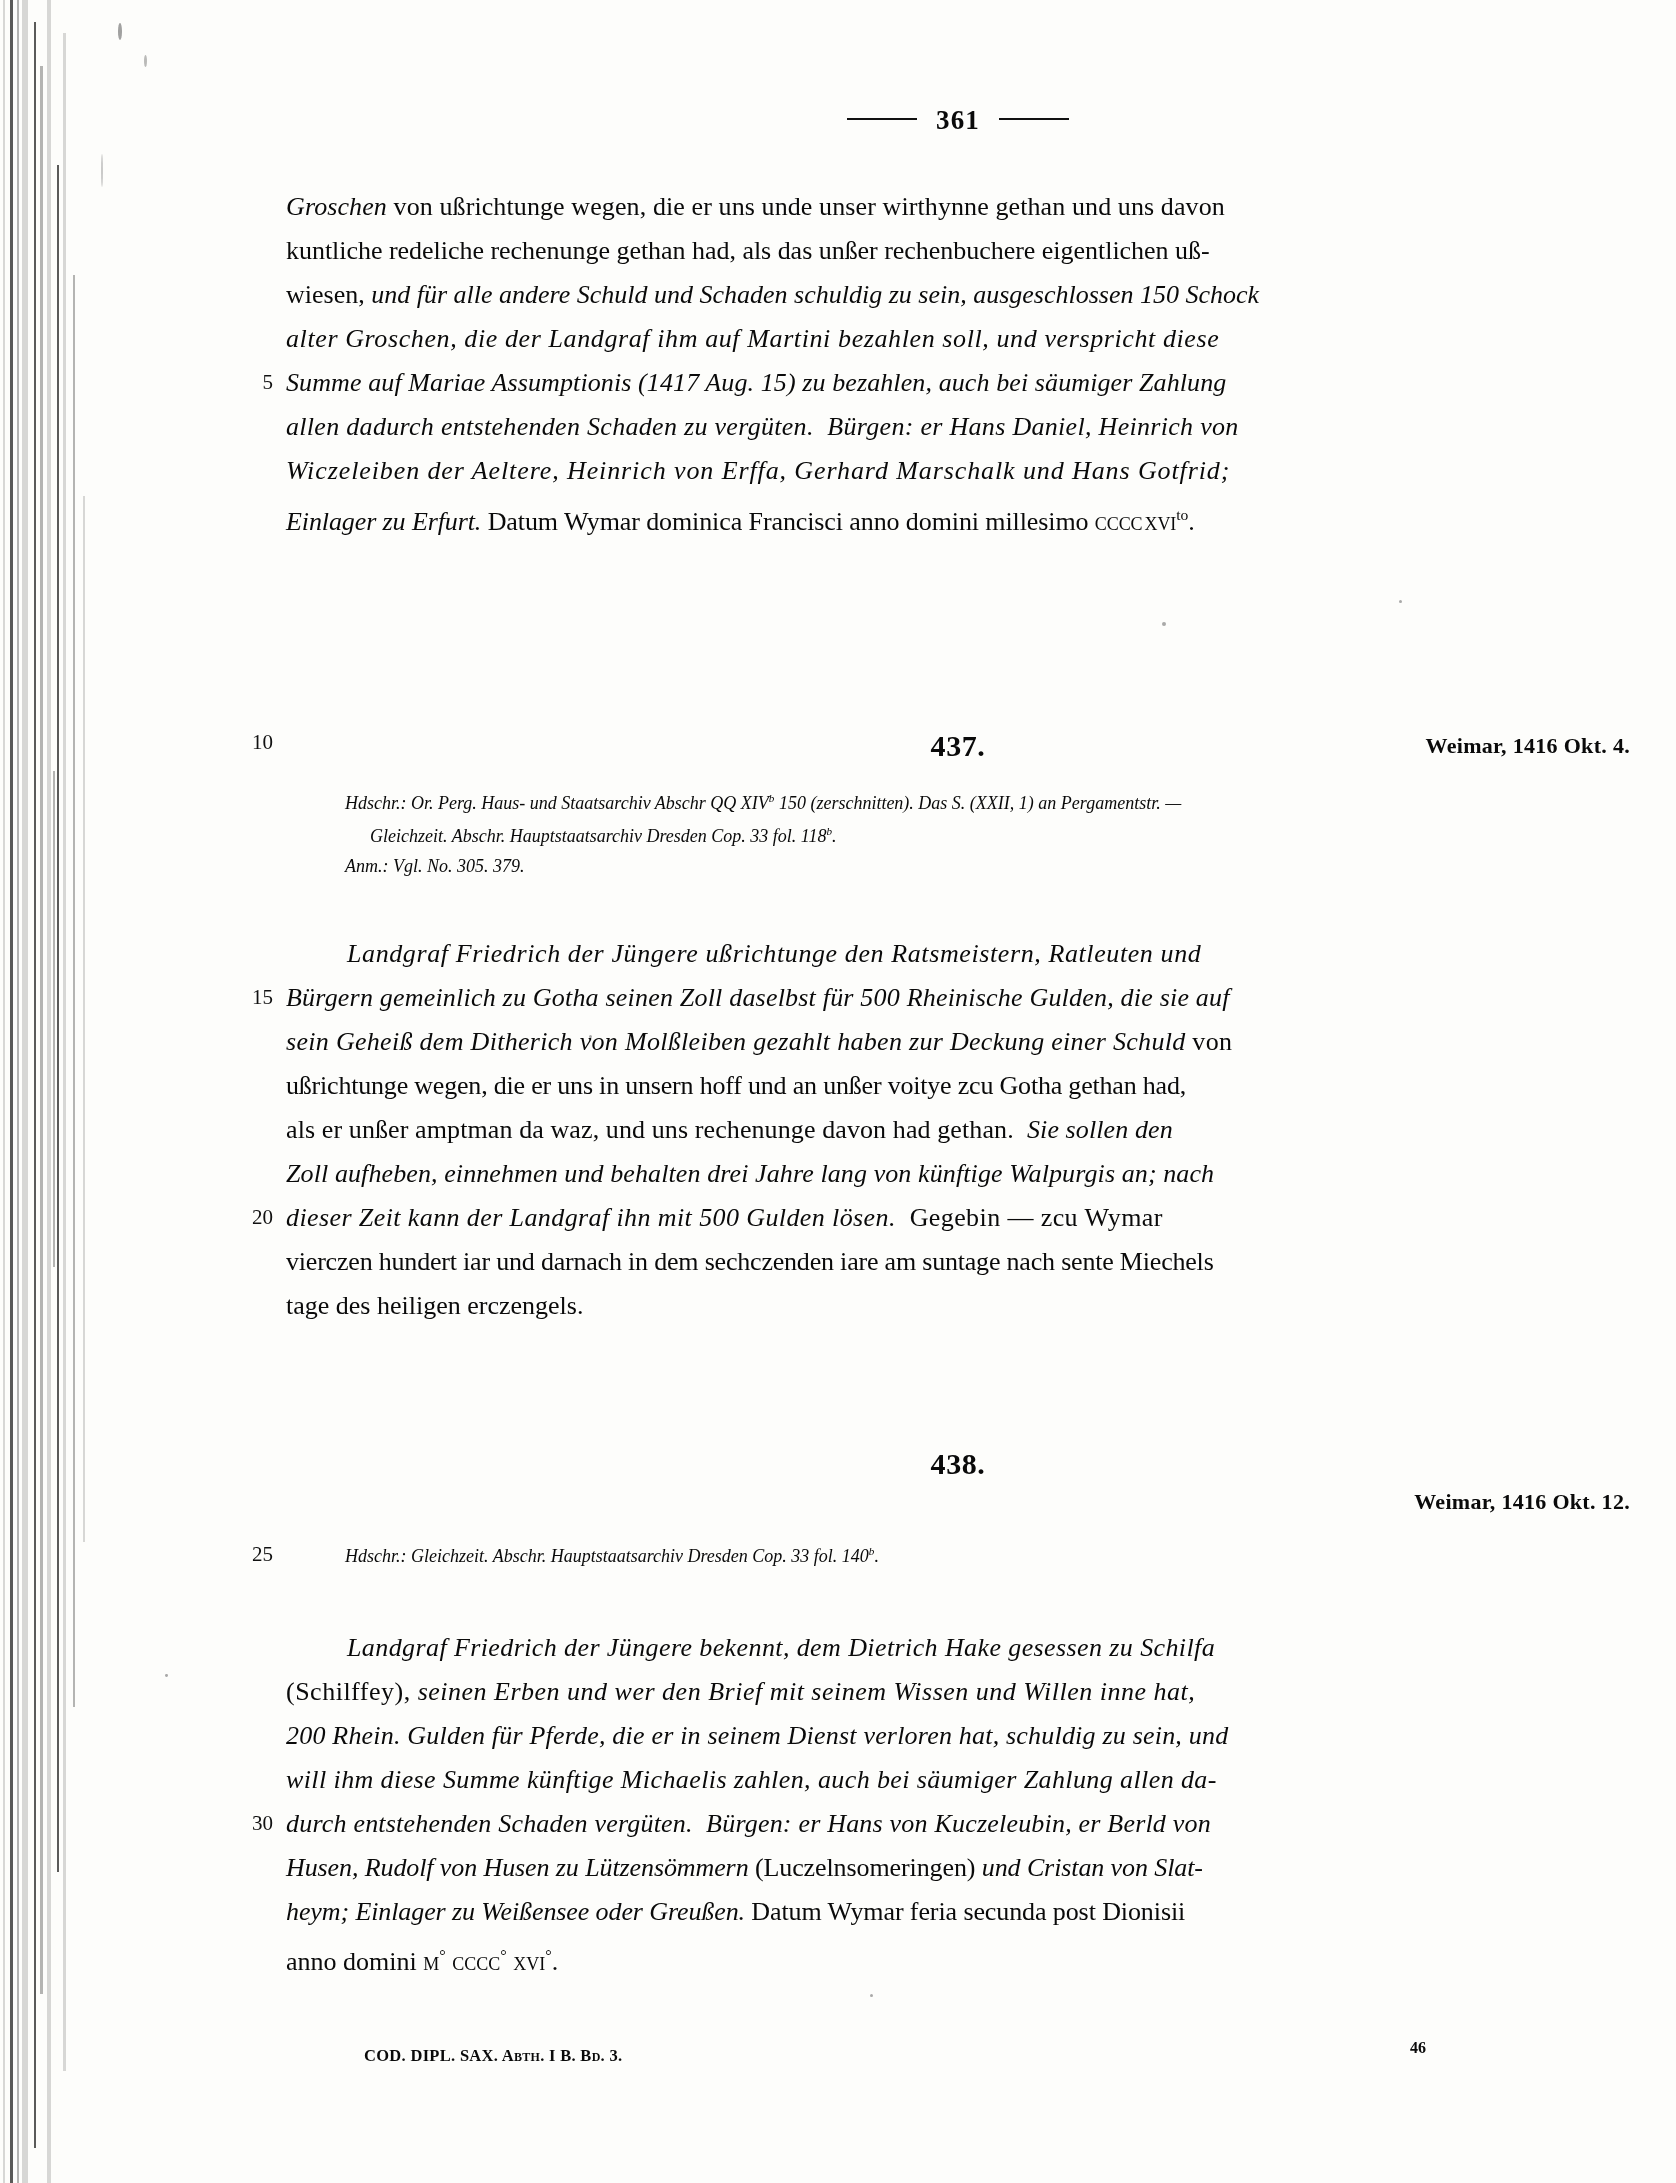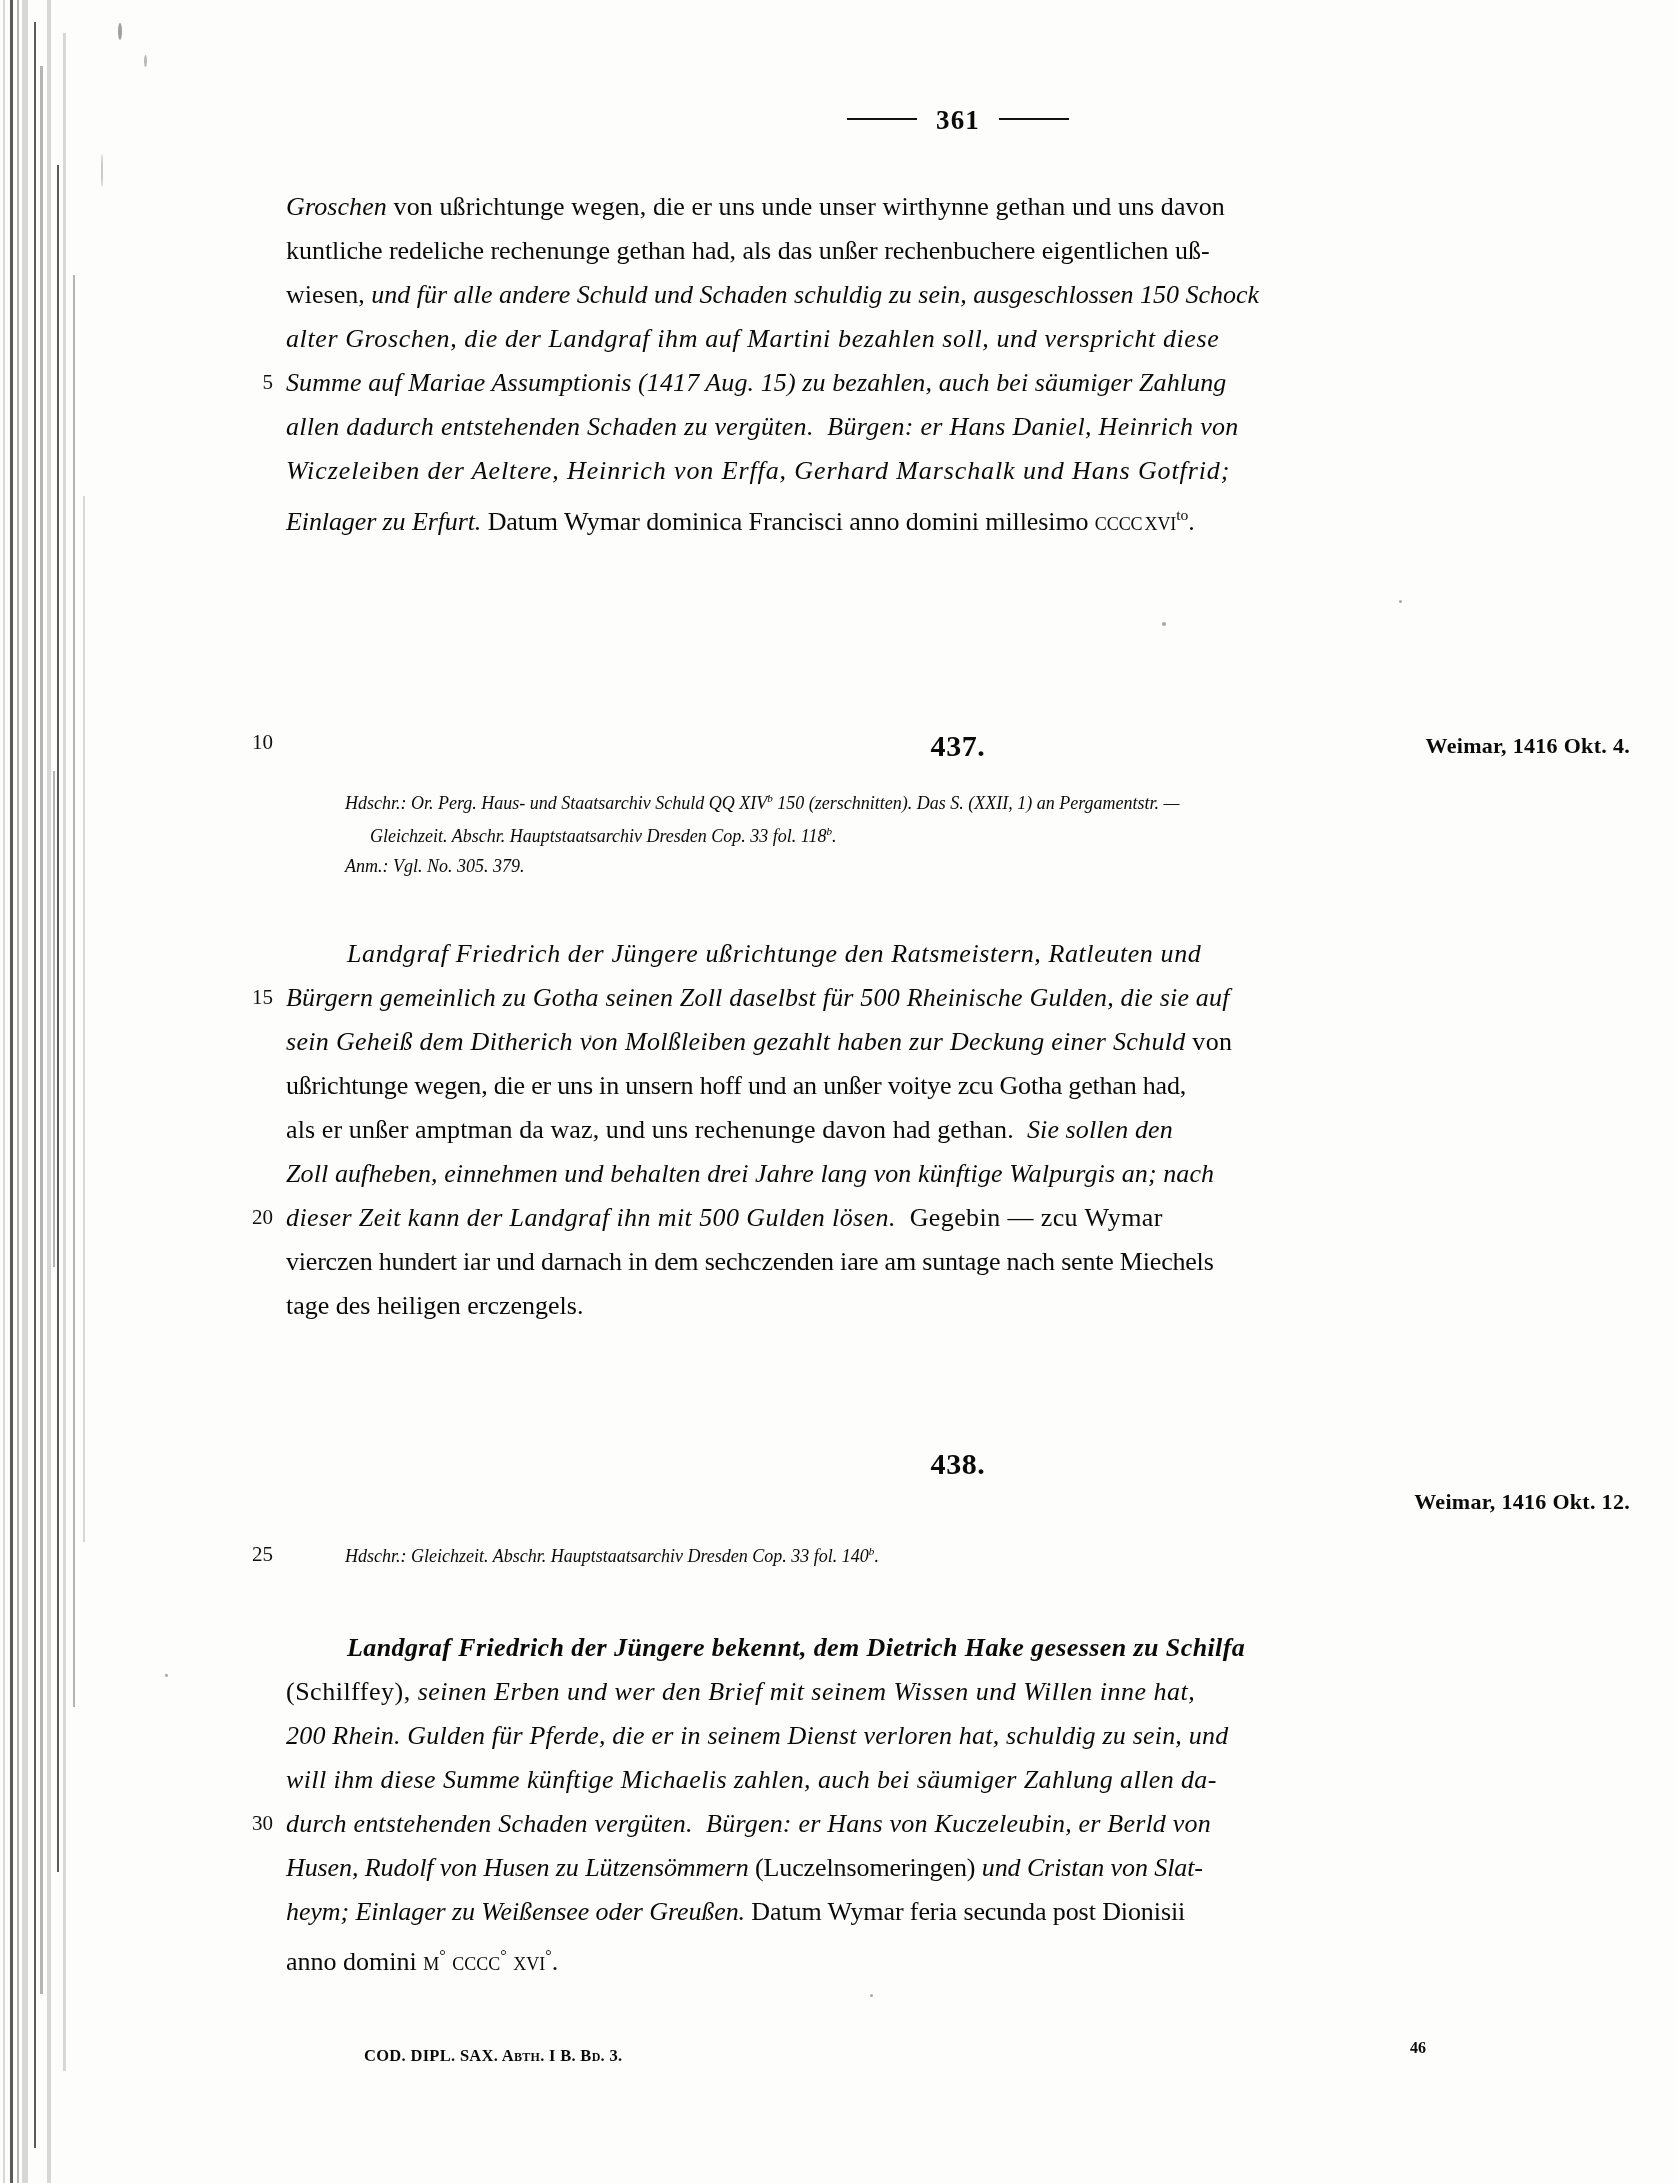--- a/index.html
+++ b/index.html
@@ -192,21 +192,21 @@
     <div class="ln" style="top:326px; font-size:26px; letter-spacing:0.6px;"><i>alter Groschen, die der Landgraf ihm auf Martini bezahlen soll, und verspricht diese</i></div>
     <div class="ln" style="top:370px; font-size:26px; letter-spacing:0.1px;"><i>Summe auf Mariae Assumptionis (1417 Aug. 15) zu bezahlen, auch bei säumiger Zahlung</i></div>
     <div class="ln" style="top:414px; font-size:26px; letter-spacing:0.3px;"><i>allen dadurch entstehenden Schaden zu vergüten.&nbsp; Bürgen: er Hans Daniel, Heinrich von</i></div>
     <div class="ln" style="top:458px; font-size:26px; letter-spacing:0.9px;"><i>Wiczeleiben der Aeltere, Heinrich von Erffa, Gerhard Marschalk und Hans Gotfrid;</i></div>
     <div class="ln" style="top:502px; font-size:26px; letter-spacing:-0.1px;"><i>Einlager zu Erfurt.</i> Datum Wymar dominica Francisci anno domini millesimo <span class="sc">cccc</span> <span class="sc">xvi</span><sup class="supr">to</sup>.</div>
 
     <div class="docnum" style="top:698px;margin-top:31px;">437.</div>
     <div class="lineno" style="left:-74px; top:730px;">10</div>
     <div class="docdate" style="top:733px;">Weimar, 1416 Okt. 4.</div>
 
-    <div class="note" style="left:59px; top:789px;"><span>Hdschr.: Or. Perg. Haus- und Staatsarchiv Schuld QQ XIV</span><sup class="sup">b</sup><span> 150 (zerschnitten).   Das S. (XXII, 1) an Pergamentstr. —</span></div>
+    <div class="note" style="left:59px; top:789px;"><span>Hdschr.: Or. Perg. Haus- und Staatsarchiv Abschr QQ XIV</span><sup class="sup">b</sup><span> 150 (zerschnitten).   Das S. (XXII, 1) an Pergamentstr. —</span></div>
     <div class="note" style="left:84px; top:822px;"><span>Gleichzeit. Abschr. Hauptstaatsarchiv Dresden Cop. 33 fol. 118</span><sup class="sup">b</sup><span>.</span></div>
     <div class="note" style="left:59px; top:857px;">Anm.: Vgl. No. 305. 379.</div>
 
     <div class="lineno" style="left:-74px; top:985px;">15</div>
     <div class="lineno" style="left:-74px; top:1205px;">20</div>
 
     <div class="ln" style="top:941px; font-size:26px; left:61px; width:1283px; letter-spacing:0.6px;"><i>Landgraf Friedrich der Jüngere ußrichtunge den Ratsmeistern, Ratleuten und</i></div>
     <div class="ln" style="top:985px; font-size:26px; letter-spacing:0.2px;"><i>Bürgern gemeinlich zu Gotha seinen Zoll daselbst für 500 Rheinische Gulden, die sie auf</i></div>
     <div class="ln" style="top:1029px; font-size:26px; letter-spacing:0.3px;"><i>sein Geheiß dem Ditherich von Molßleiben gezahlt haben zur Deckung einer Schuld</i> von</div>
     <div class="ln" style="top:1073px; font-size:26px; letter-spacing:-0.2px;">ußrichtunge wegen, die er uns in unsern hoff und an unßer voitye zcu Gotha gethan had,</div>
@@ -217,21 +217,21 @@
     <div class="ln" style="top:1293px; font-size:26px;">tage des heiligen erczengels.</div>
 
     <div class="docnum" style="top:1447px;">438.</div>
     <div class="docdate" style="top:1489px;">Weimar, 1416 Okt. 12.</div>
 
     <div class="lineno" style="left:-74px; top:1542px;">25</div>
     <div class="note" style="left:59px; top:1542px;"><span>Hdschr.: Gleichzeit. Abschr. Hauptstaatsarchiv Dresden Cop. 33 fol. 140</span><sup class="sup">b</sup><span>.</span></div>
 
     <div class="lineno" style="left:-74px; top:1811px;">30</div>
 
-    <div class="ln" style="top:1635px; font-size:26px; left:61px; width:1283px; letter-spacing:0.4px;font-weight:bold;"><i>Landgraf Friedrich der Jüngere bekennt, dem Dietrich Hake gesessen zu Schilfa</i></div>
+    <div class="ln" style="top:1635px; font-size:26px; left:61px; width:1283px; letter-spacing:0.4px;"><i>Landgraf Friedrich der Jüngere bekennt, dem Dietrich Hake gesessen zu Schilfa</i></div>
     <div class="ln" style="top:1679px; font-size:26px; letter-spacing:0.5px;">(Schilffey), <i>seinen Erben und wer den Brief mit seinem Wissen und Willen inne hat,</i></div>
     <div class="ln" style="top:1723px; font-size:26px; letter-spacing:0.2px;"><i>200 Rhein. Gulden für Pferde, die er in seinem Dienst verloren hat, schuldig zu sein, und</i></div>
     <div class="ln" style="top:1767px; font-size:26px; letter-spacing:0.4px;"><i>will ihm diese Summe künftige Michaelis zahlen, auch bei säumiger Zahlung allen da-</i></div>
     <div class="ln" style="top:1811px; font-size:26px; letter-spacing:0.2px;"><i>durch entstehenden Schaden vergüten.&nbsp; Bürgen: er Hans von Kuczeleubin, er Berld von</i></div>
     <div class="ln" style="top:1855px; font-size:26px; letter-spacing:-0.1px;"><i>Husen, Rudolf von Husen zu Lützensömmern</i> (Luczelnsomeringen) <i>und Cristan von Slat-</i></div>
     <div class="ln" style="top:1899px; font-size:26px; letter-spacing:-0.1px;"><i>heym; Einlager zu Weißensee oder Greußen.</i> Datum Wymar feria secunda post Dionisii</div>
     <div class="ln" style="top:1943px; font-size:26px;">anno domini <span class="sc">m</span><span class="deg">°</span> <span class="sc">cccc</span><span class="deg">°</span> <span class="sc">xvi</span><span class="deg">°</span>.</div>
 
   </div>
 

